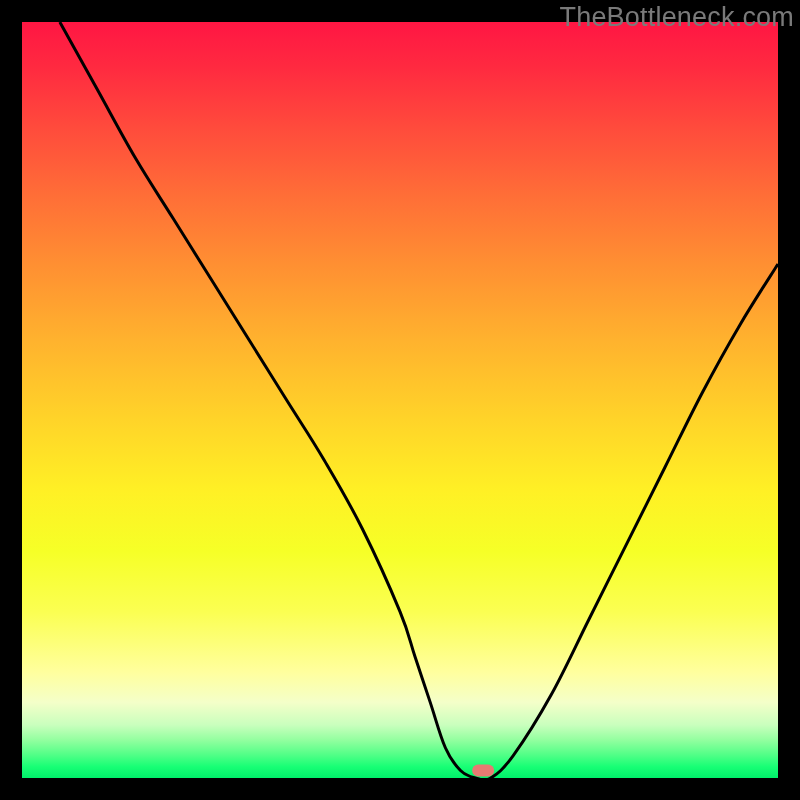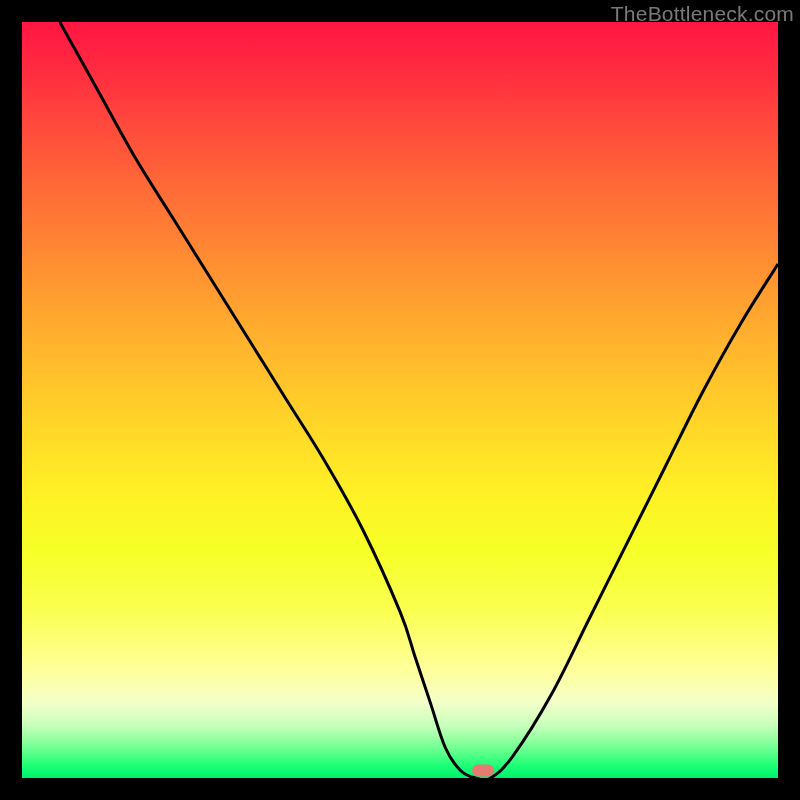--- a/index.html
+++ b/index.html
@@ -51,21 +51,21 @@
   }
   .curve-svg {
     position: absolute;
     inset: 0;
   }
   .watermark {
     position: absolute;
     top: 2px;
     right: 6px;
     color: #7a7a7a;
-    font-size: 21px;
+    font-size: 27px;
     font-weight: 500;
     letter-spacing: 0.2px;
     user-select: none;
   }
 </style>
 </head>
 <body>
 
 <div class="frame">
 

